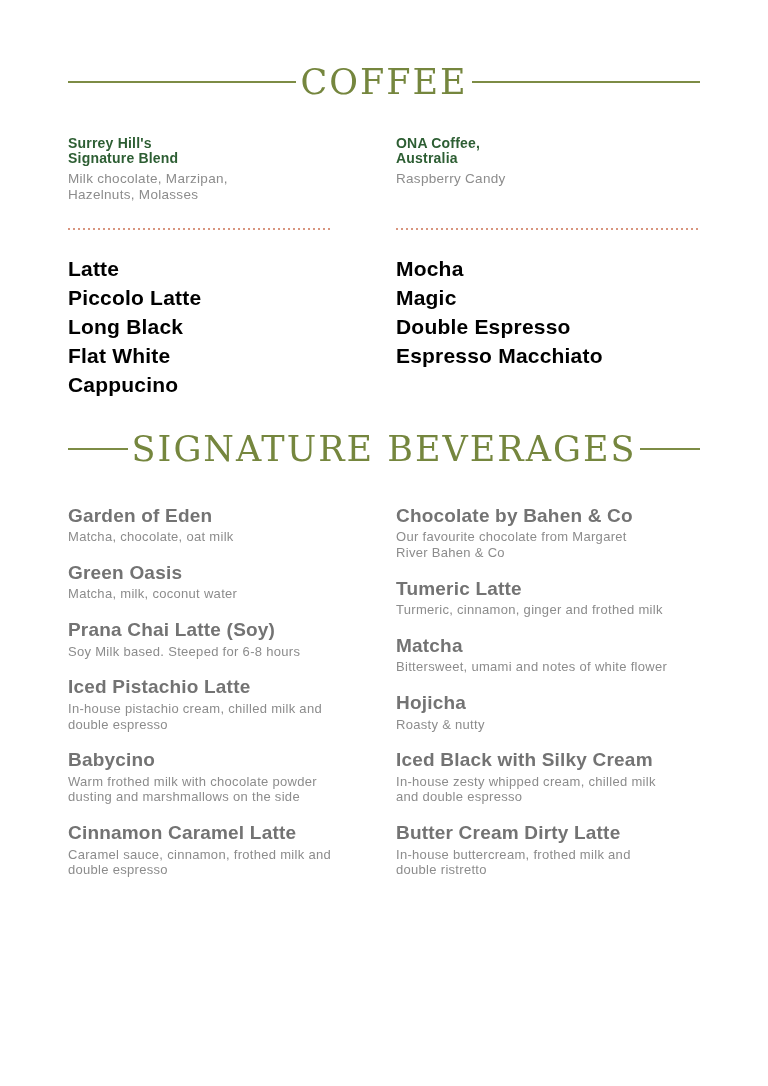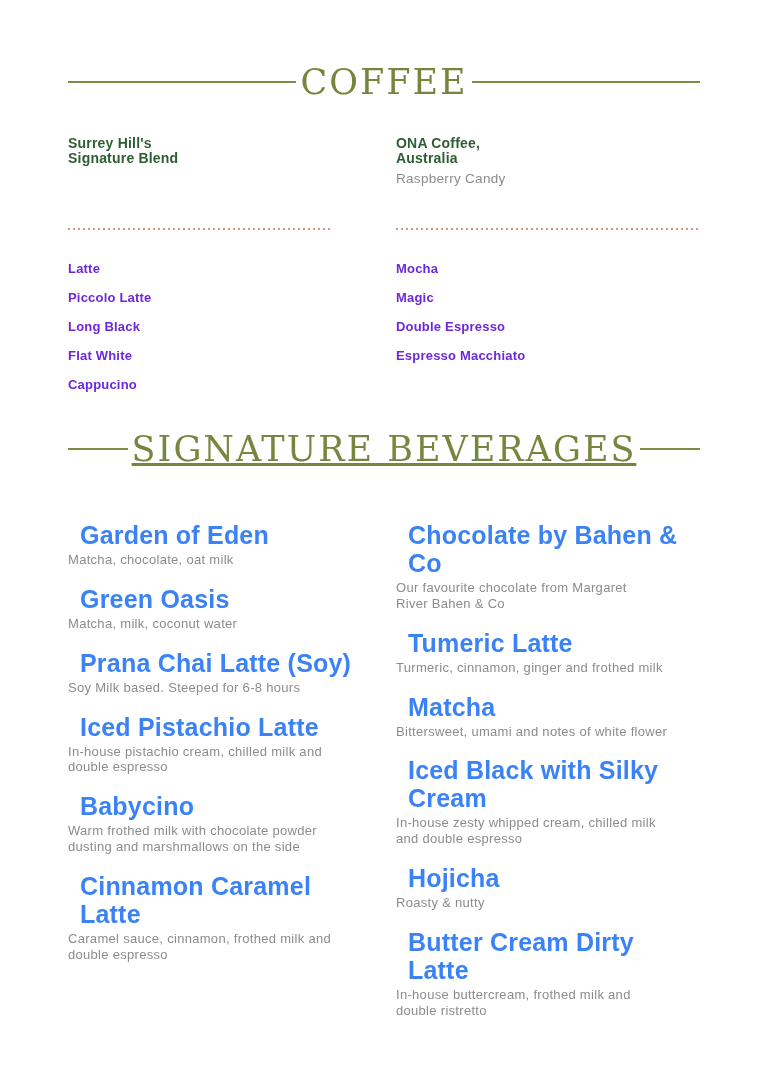--- a/index.html
+++ b/index.html
@@ -46,33 +46,33 @@
 
   .dotted {
     height:2px; margin:14px 0 24px 0;
     background:repeating-linear-gradient(90deg,#d8957f 0 2px, transparent 2px 5px);
   }
   .col-left .dotted { width:264px; }
 
   
   .drinks { margin:0; padding:0; list-style:none; }
   .drinks .drink {
-    font-size:13px; font-weight:bold;
-    color:#6d28d9; letter-spacing:0.2px;
+    font-size:21px; font-weight:bold;
+    color:#000000; letter-spacing:0.2px;
     line-height:29px;
   }
 
-  .sig-title { margin-top:30px; margin-bottom:52px;text-decoration:underline; }
+  .sig-title { margin-top:30px; margin-bottom:36px; }
 
   
   .sig-item { margin-bottom:17px; }
   .sig-item h3 {
-    margin:0 0 3px 12px;
-    font-size:25px; line-height:1.12;
-    color:#3b82f6; letter-spacing:0.2px;
+    margin:0 0 3px 0;
+    font-size:19px; line-height:1.12;
+    color:#737373; letter-spacing:0.2px;
   }
   .sig-item p {
     margin:0;
     font-size:13px; line-height:1.22;
     color:#8c8c8c; letter-spacing:0.3px;
     white-space:pre-line;
   }
 </style>
 </head>
 <body>
@@ -84,20 +84,22 @@
       <span class="rule"></span>
       <span>COFFEE</span>
       <span class="rule"></span>
     </h1>
 
     <div class="grid">
       <div class="col-left">
         <div class="featured">
           <h2>Surrey Hill's
 Signature Blend</h2>
+          <p>Milk chocolate, Marzipan,
+Hazelnuts, Molasses</p>
         </div>
         <div class="dotted"></div>
         <ul class="drinks">
           <li class="drink">Latte</li>
           <li class="drink">Piccolo Latte</li>
           <li class="drink">Long Black</li>
           <li class="drink">Flat White</li>
           <li class="drink">Cappucino</li>
         </ul>
       </div>
@@ -165,27 +167,27 @@
         </div>
         <div class="sig-item">
           <h3>Tumeric Latte</h3>
           <p>Turmeric, cinnamon, ginger and frothed milk</p>
         </div>
         <div class="sig-item">
           <h3>Matcha</h3>
           <p>Bittersweet, umami and notes of white flower</p>
         </div>
         <div class="sig-item">
+          <h3>Hojicha</h3>
+          <p>Roasty &amp; nutty</p>
+        </div>
+        <div class="sig-item">
           <h3>Iced Black with Silky Cream</h3>
           <p>In-house zesty whipped cream, chilled milk
 and double espresso</p>
-        </div>
-        <div class="sig-item">
-          <h3>Hojicha</h3>
-          <p>Roasty &amp; nutty</p>
         </div>
         <div class="sig-item">
           <h3>Butter Cream Dirty Latte</h3>
           <p>In-house buttercream, frothed milk and
 double ristretto</p>
         </div>
       </div>
     </div>
   </section>
 

